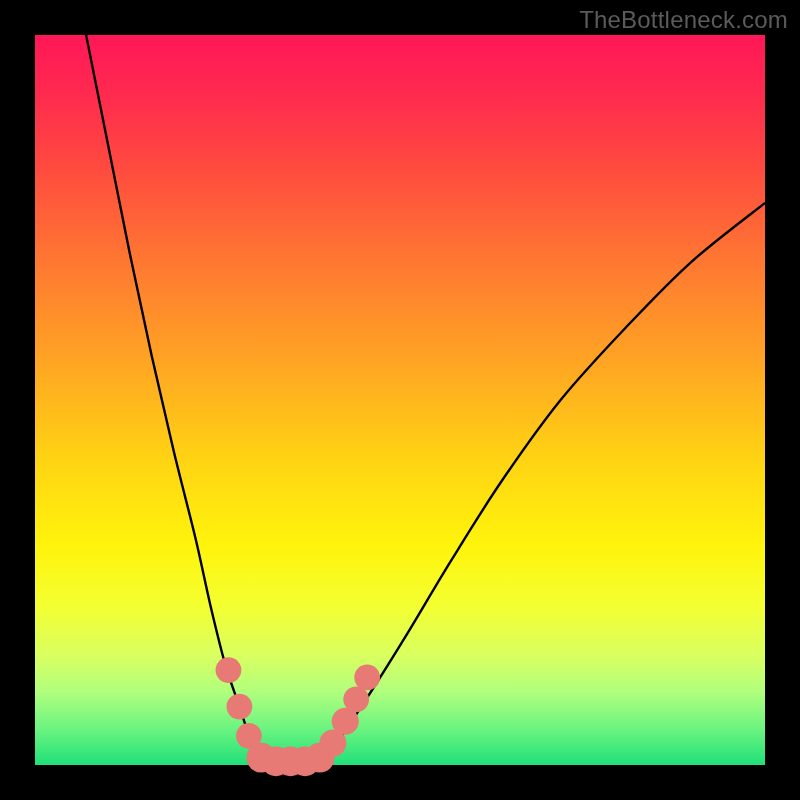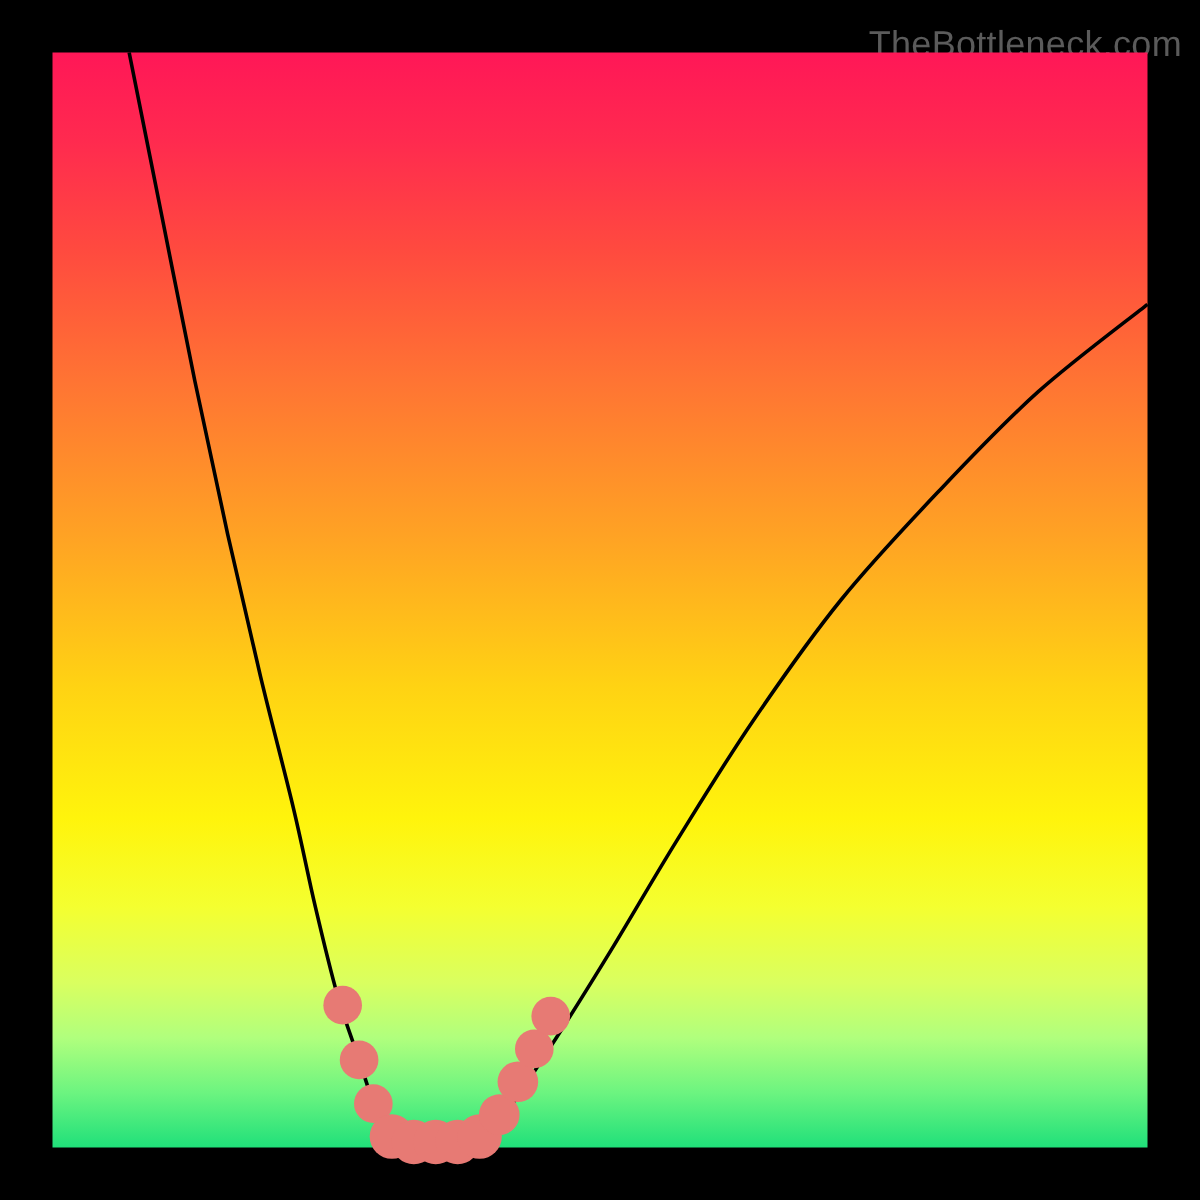--- a/index.html
+++ b/index.html
@@ -35,21 +35,21 @@
       #fff40c 70%,
       #f4ff30 78%,
       #d9ff60 85%,
       #b0ff7d 90%,
       #6cf480 95%,
       #20e07a 100%
     );
   }
   .watermark {
     position: absolute;
-    top: 16px;
+    top: 6px;
     right: 12px;
     color: #5b5b5b;
     font-size: 24px;
     letter-spacing: 0.2px;
     user-select: none;
   }
   svg.curves {
     position: absolute;
     left: 0;
     top: 0;

